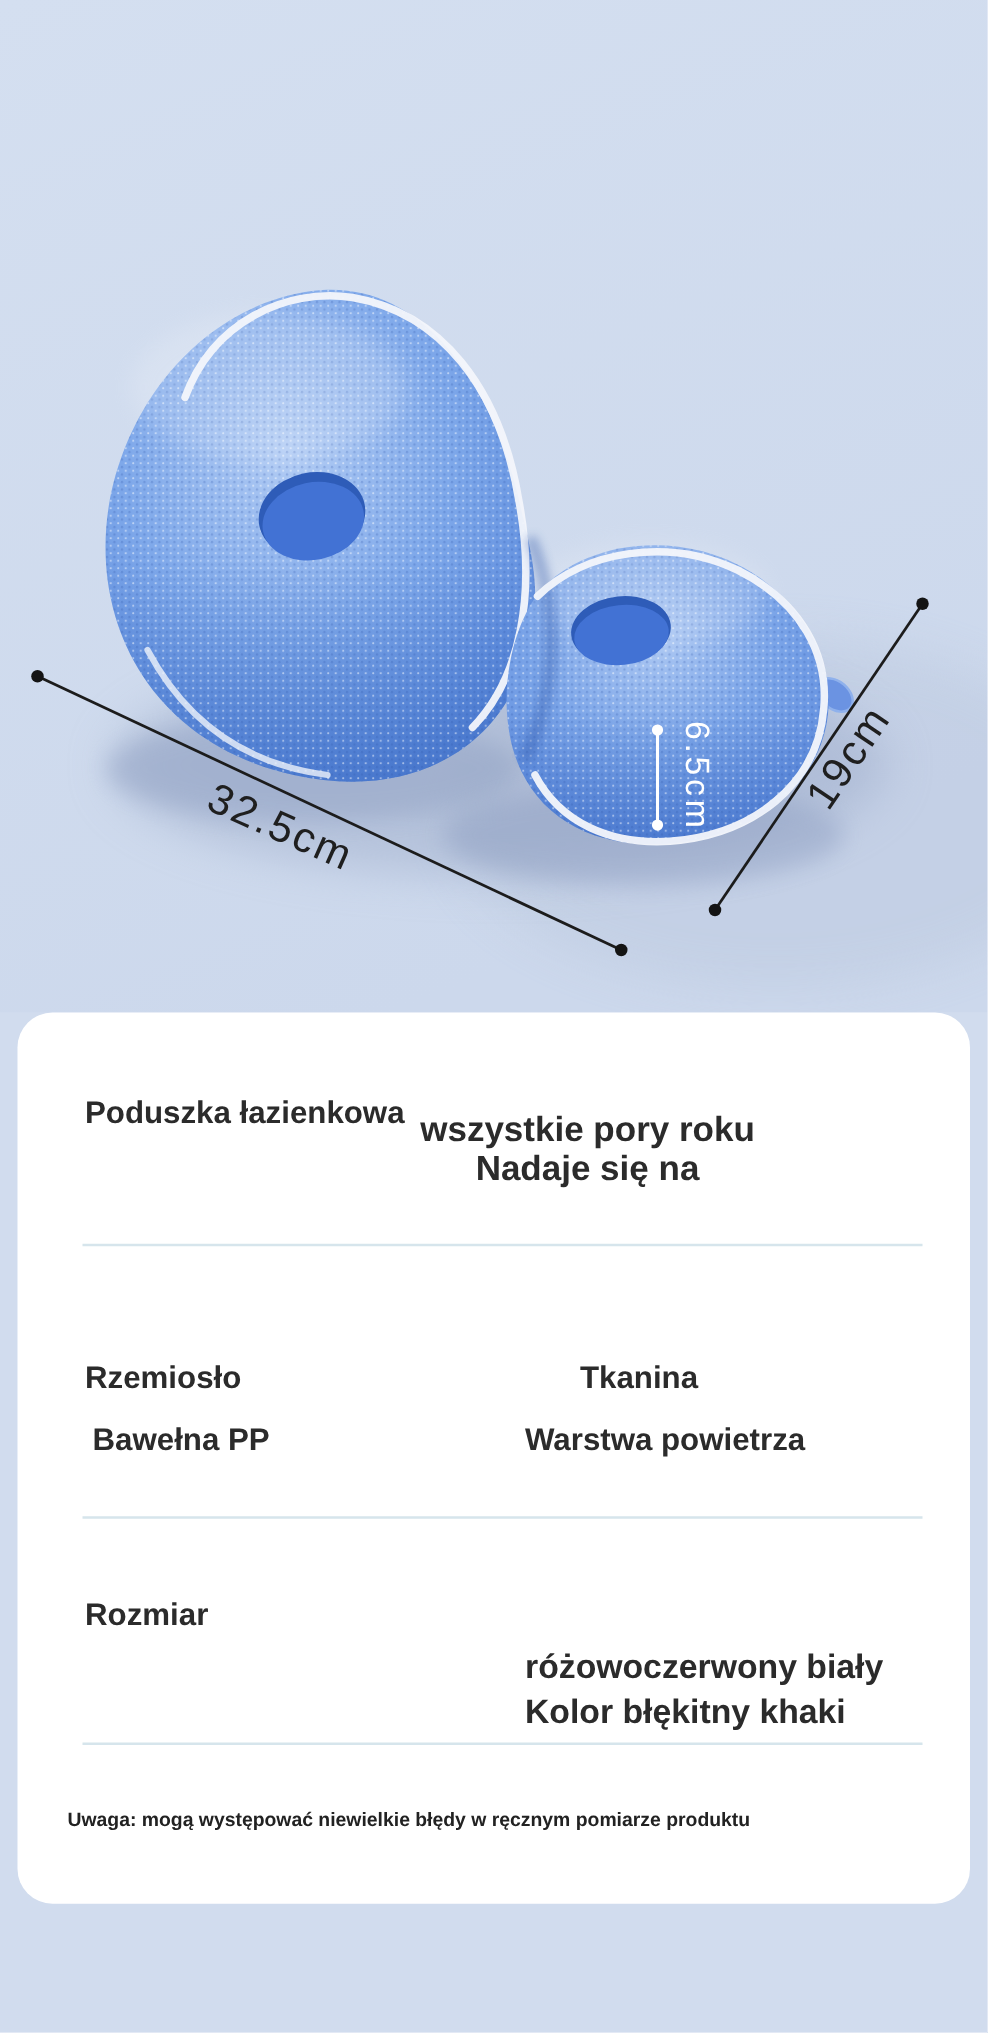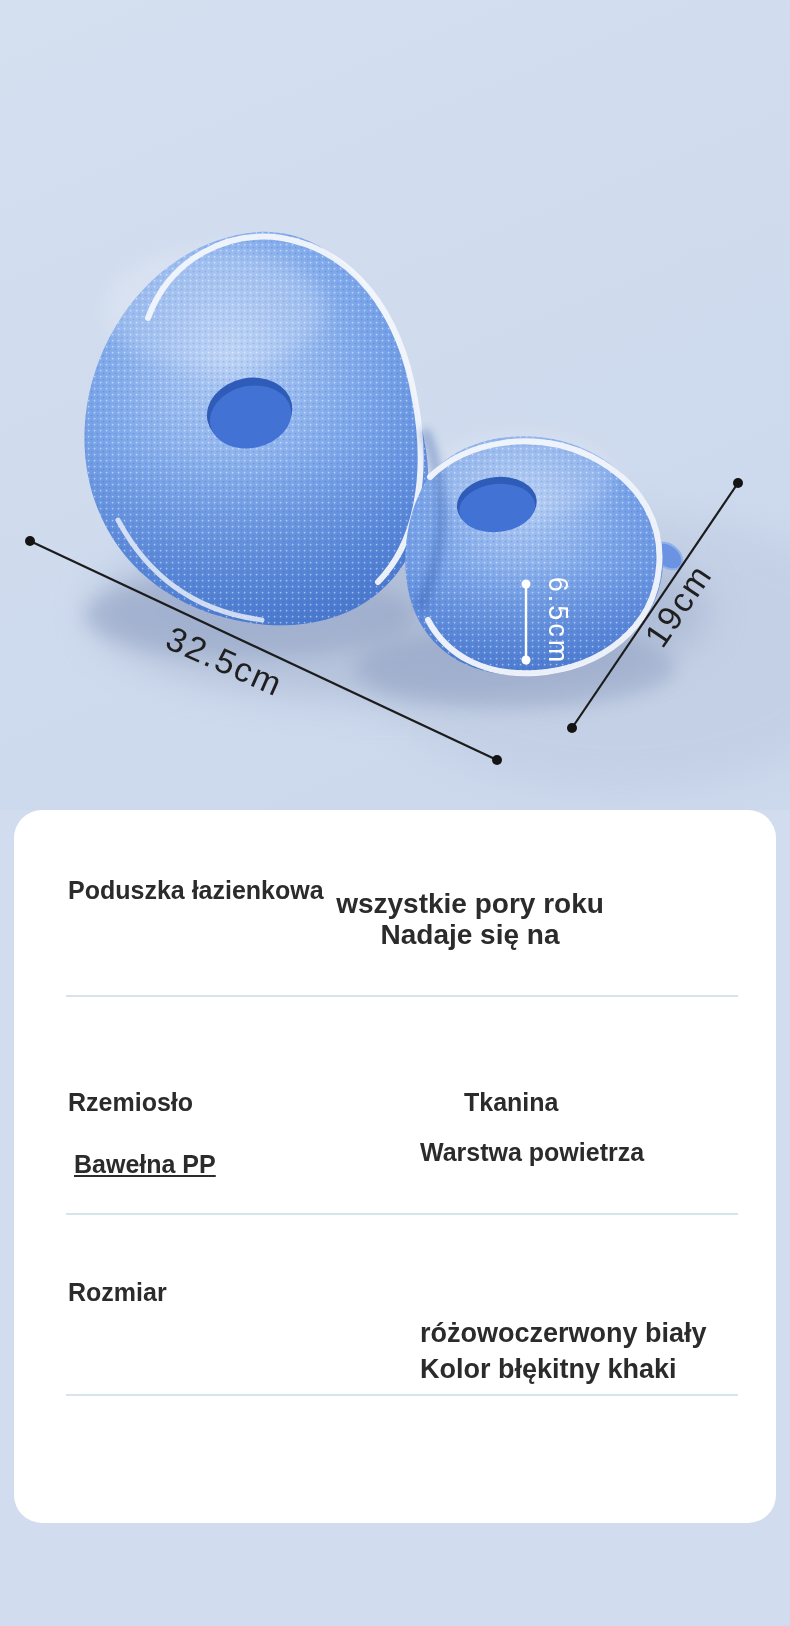--- a/index.html
+++ b/index.html
@@ -44,21 +44,21 @@
   .card *{position:absolute;}
   .b{font-weight:700;color:#2b2b2b;}
   .name-block{left:54px;top:66px;font-size:25px;line-height:29px;}
   .season-block{left:226px;top:78px;width:460px;text-align:center;font-size:28px;line-height:31px;}
   .divider{height:0;border-top:2px solid #d6e5ec;left:52px;width:672px;}
   .div1{top:185px;}
   .div2{top:403px;}
   .div3{top:584px;}
   .lbl{font-size:25px;}
   .craft-label{left:54px;top:278px;}
-  .craft-value{left:60px;top:340px;text-decoration:underline;}
+  .craft-value{left:60px;top:328px;}
   .fabric-label{left:406px;top:278px;margin-left:44px;}
   .fabric-value{left:406px;top:328px;text-align:center;}
   .size-label{left:54px;top:468px;text-align:center;}
   .size-value{
     left:50px;top:525px;
     font-size:31px;
     font-weight:400;
     color:#3a3a3a;
     letter-spacing:1.5px;
   }
@@ -194,16 +194,17 @@
     <div class="lbl b size-label">Rozmiar</div>
 
     <div class="color-block b">
       <div style="position:static">różowoczerwony biały</div>
       <div style="position:static">Kolor błękitny khaki</div>
     </div>
 
     <div class="divider div3"></div>
 
     <div class="note-block">
+      <div style="position:static">Uwaga: mogą występować niewielkie błędy w ręcznym pomiarze produktu</div>
     </div>
 
   </div>
 </div>
 
 </body></html>

